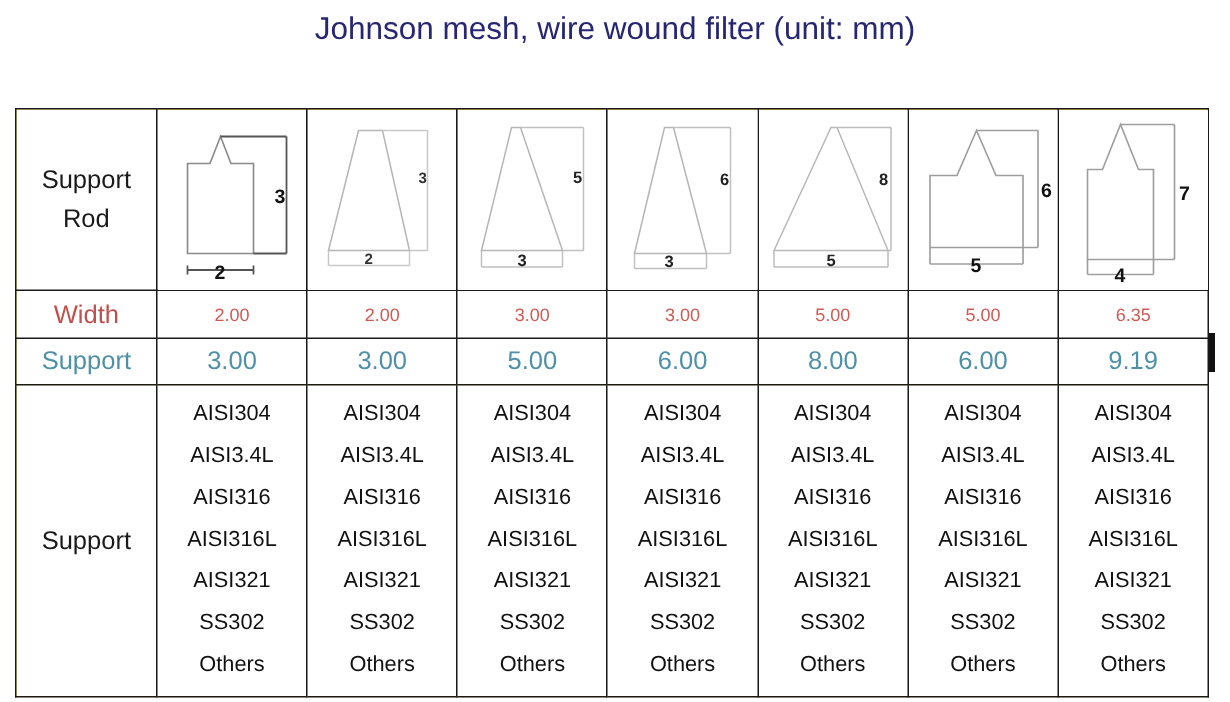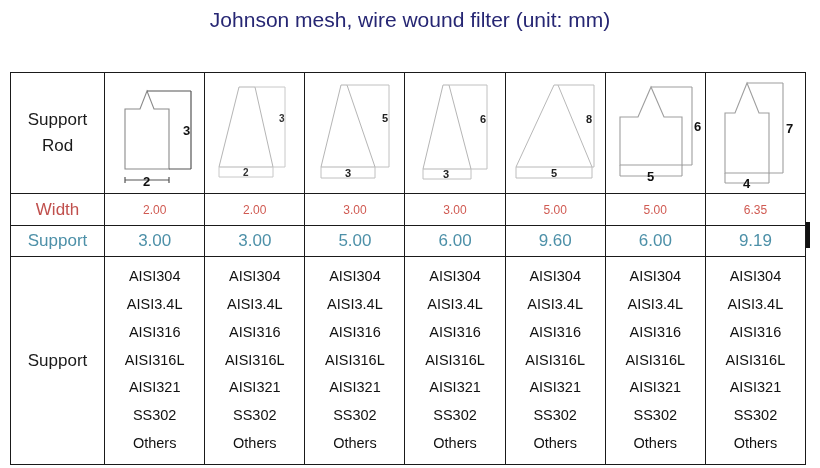--- a/index.html
+++ b/index.html
@@ -229,21 +229,21 @@
     <td class="width-val">5.00</td>
     <td class="width-val">6.35</td>
   </tr>
 
   <tr class="row-height">
     <td class="height-label">Support</td>
     <td class="height-val">3.00</td>
     <td class="height-val">3.00</td>
     <td class="height-val">5.00</td>
     <td class="height-val">6.00</td>
-    <td class="height-val">9.60</td>
+    <td class="height-val">8.00</td>
     <td class="height-val">6.00</td>
     <td class="height-val">9.19</td>
   </tr>
 
   <tr class="row-material">
     <td class="label-cell">Support</td>
 
     <td>
       <div class="mat-list">
         <div>AISI304</div>

